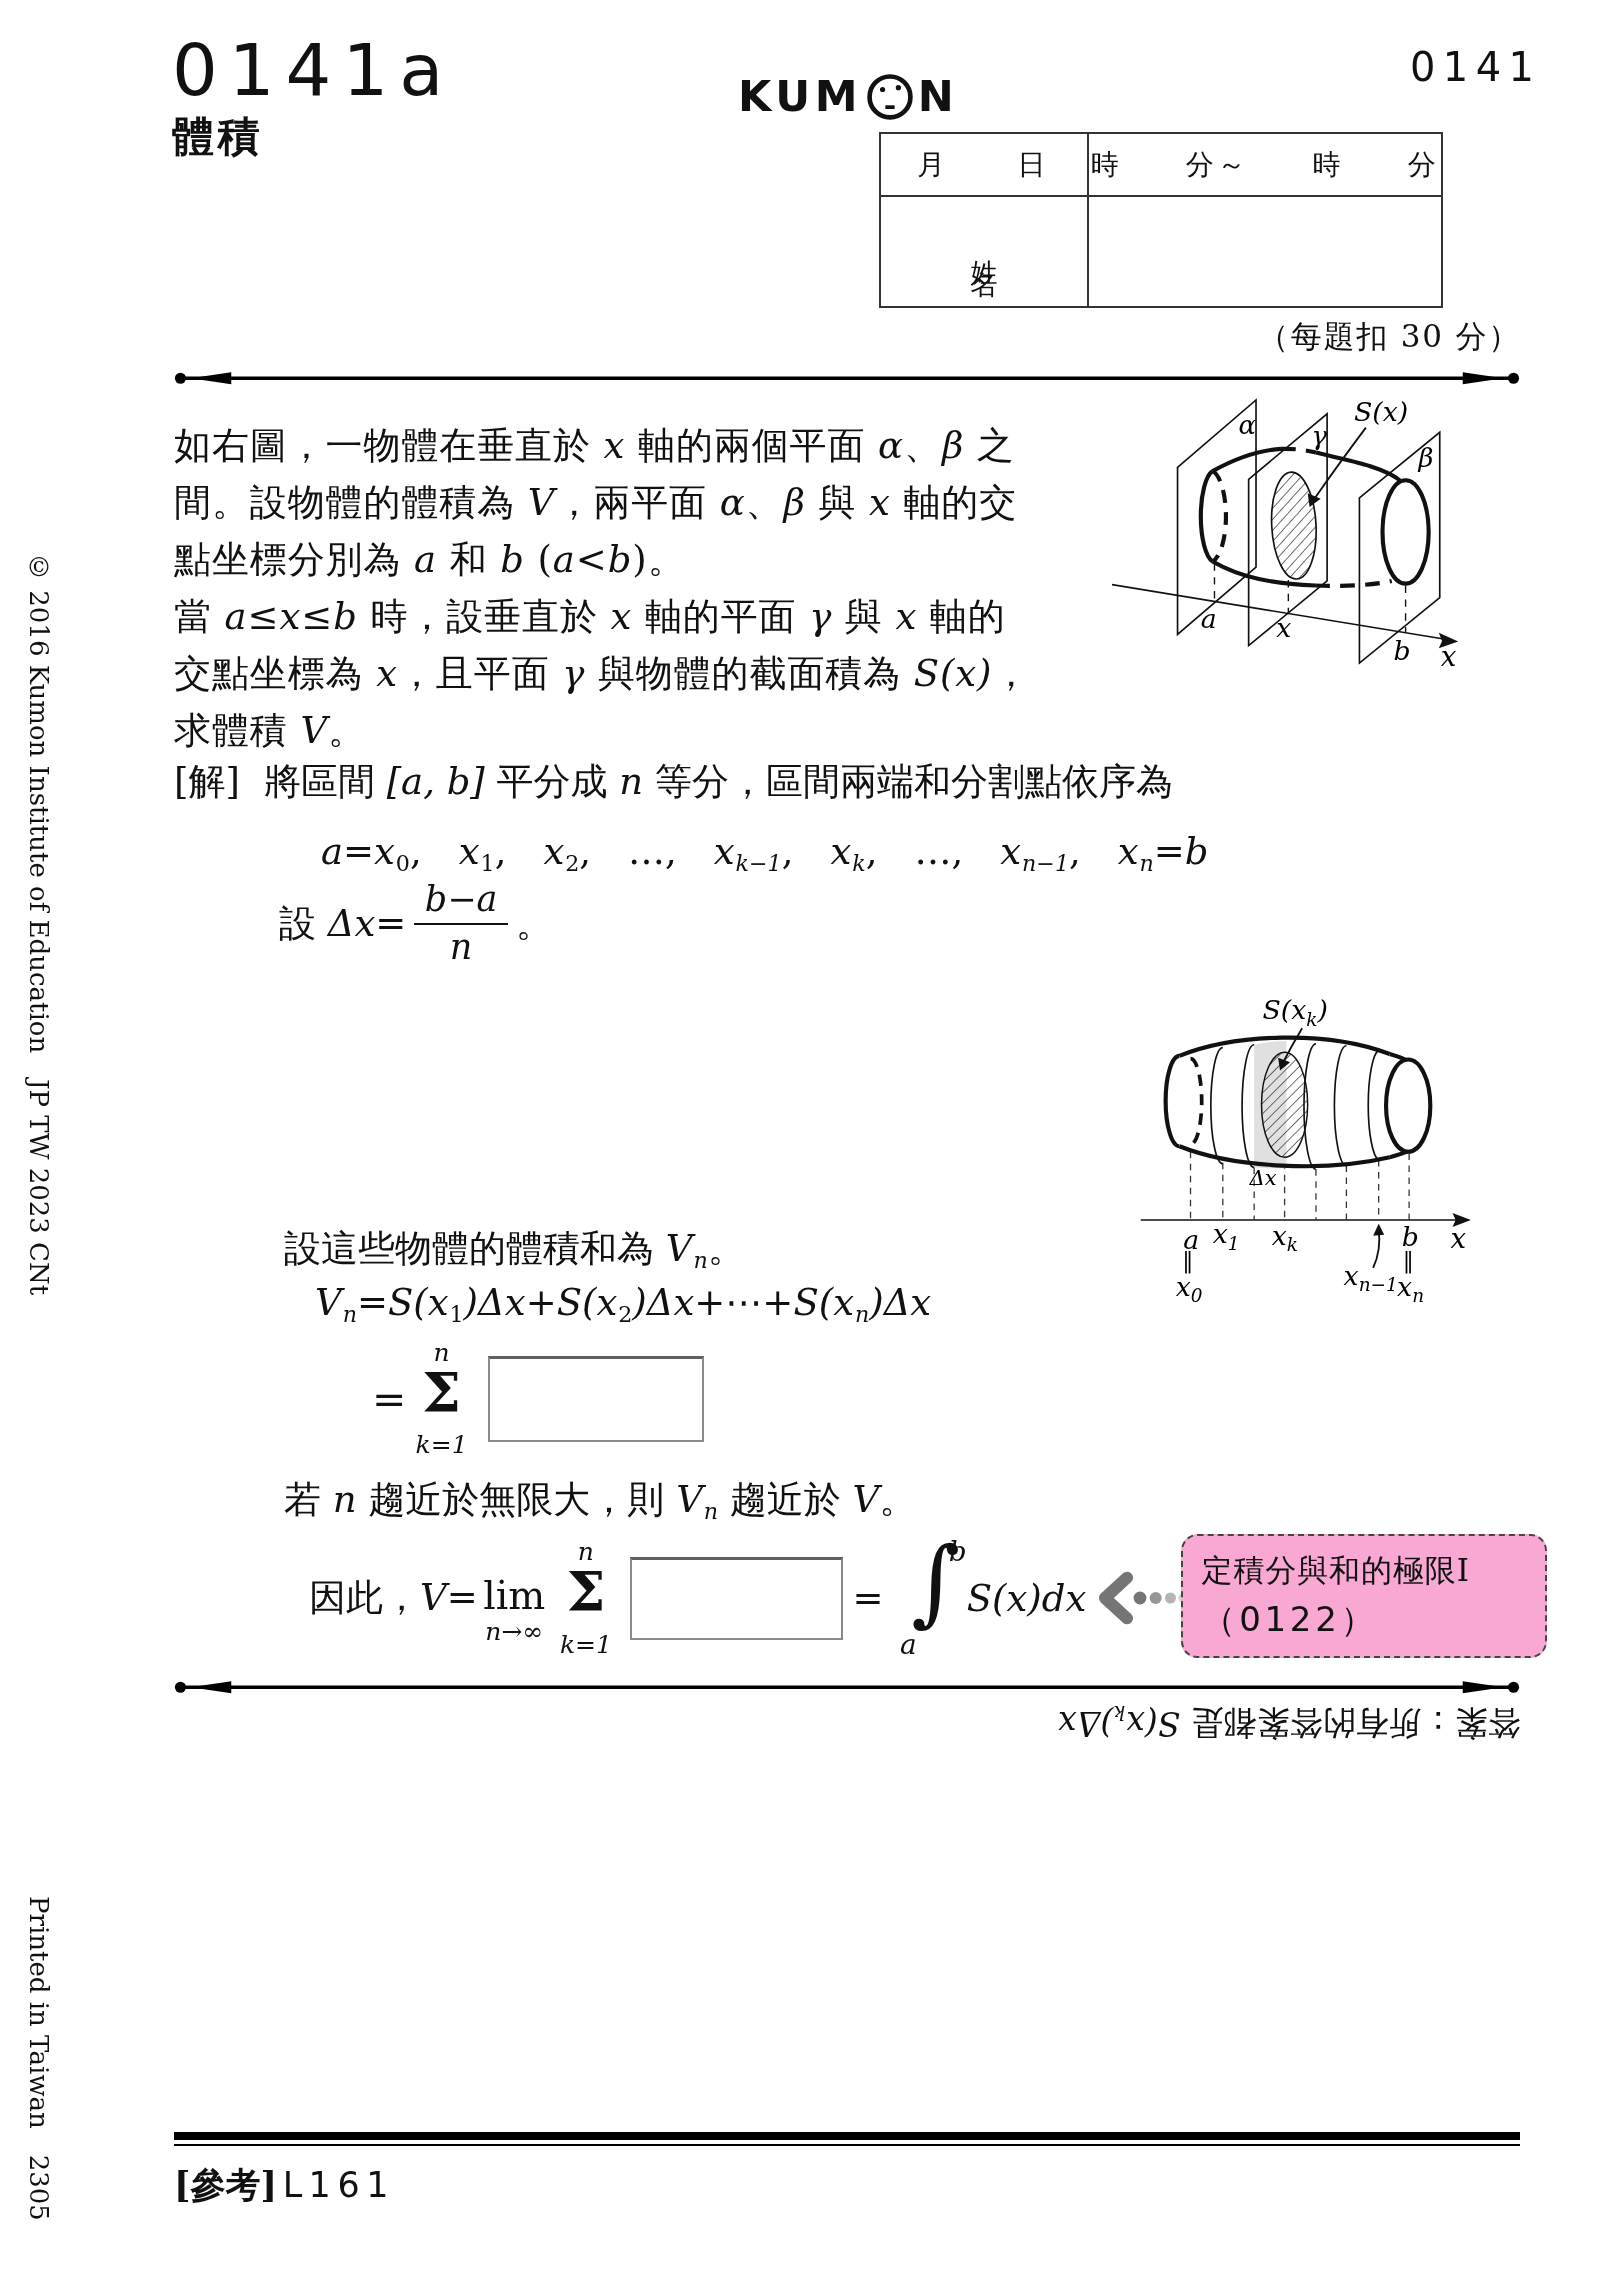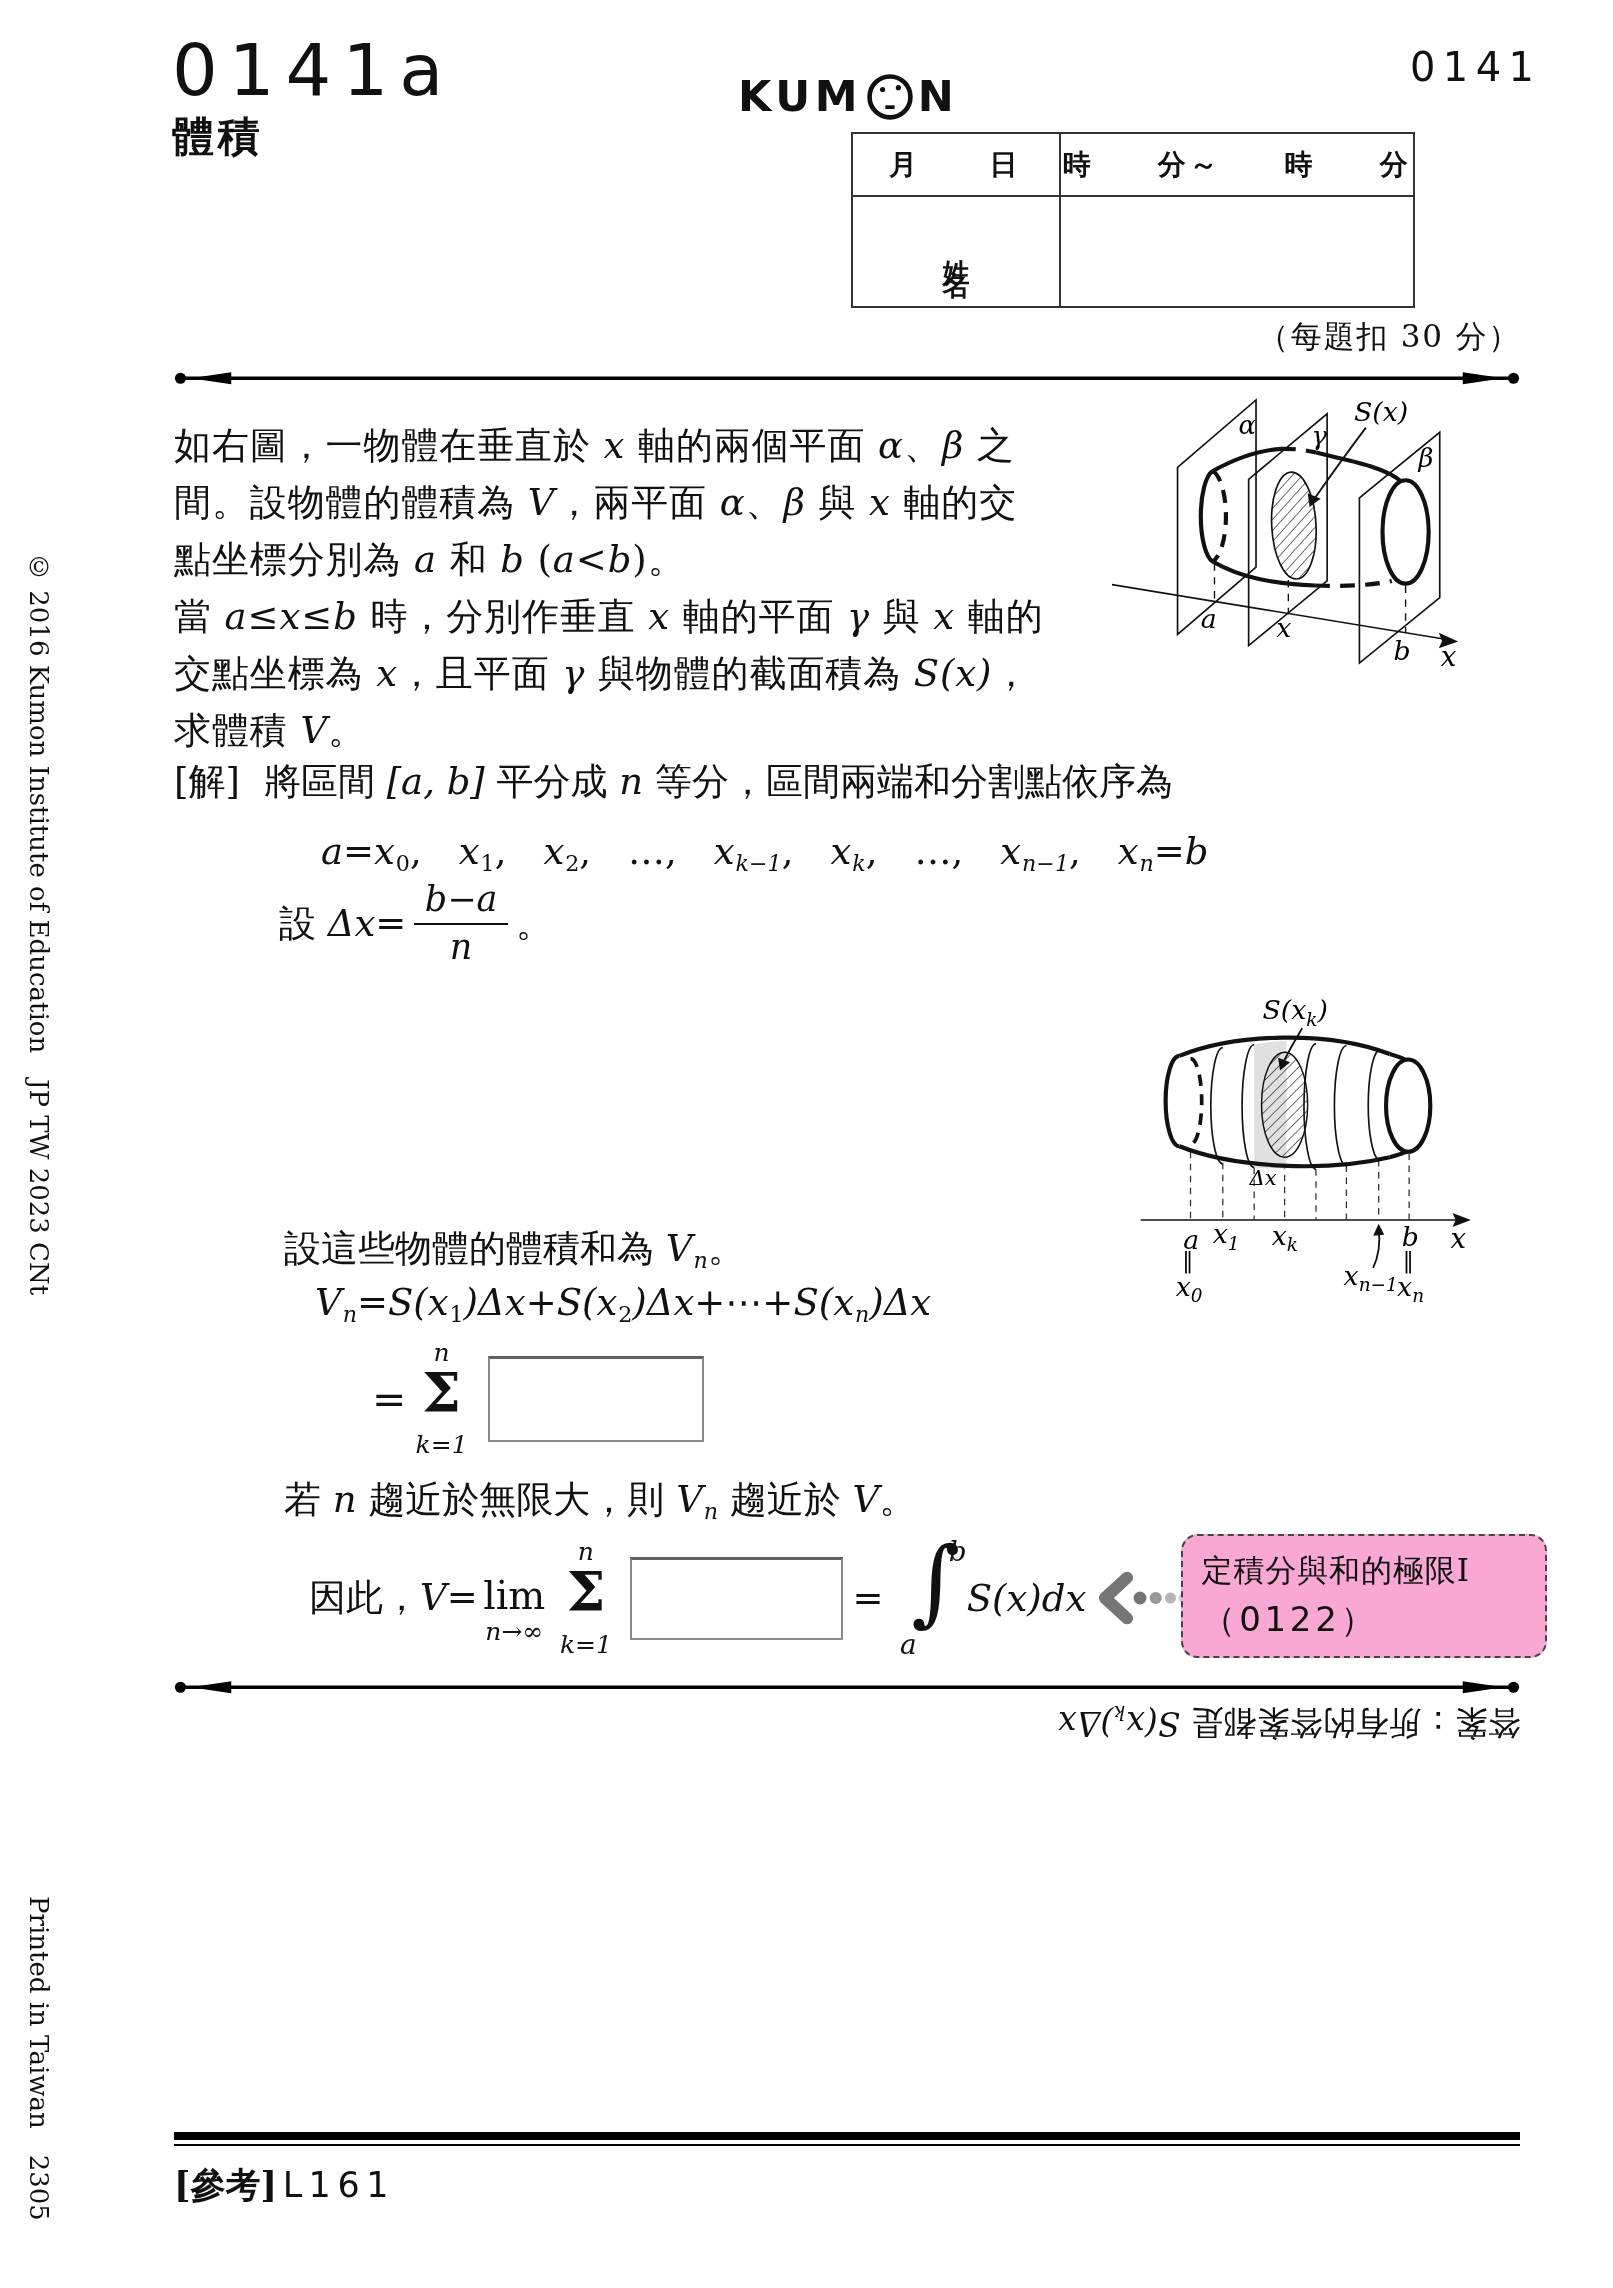--- a/index.html
+++ b/index.html
@@ -15,21 +15,21 @@
   .knum{font-family:"DejaVu Sans","Liberation Sans",sans-serif;}
   .code-left{left:172px;top:28px;font-size:72px;letter-spacing:11px;font-weight:400;}
   .code-right{left:1410px;top:44px;font-size:40px;letter-spacing:7.4px;}
   .page-title{left:172px;top:109px;font-size:42px;font-weight:600;letter-spacing:3.7px;}
   .brand{left:738px;top:70px;display:flex;align-items:center;
          font-family:"DejaVu Sans","Liberation Sans",sans-serif;
          font-size:43px;font-weight:700;letter-spacing:4.6px;}
   .brand svg{margin:0 1.8px;}
 
   
-  .info-table{left:851px;top:132px;width:564px;border-collapse:collapse;table-layout:fixed;font-weight:bold;}
+  .info-table{left:879px;top:132px;width:564px;border-collapse:collapse;table-layout:fixed;}
   .info-table td{border:2.3px solid #333;font-size:28px;padding:0;}
   .it-date{width:206px;height:61px;text-align:center;letter-spacing:5.5px;}
   .it-time{text-align:center;letter-spacing:3.7px;}
   .it-name{width:72px;height:109px;text-align:center;vertical-align:middle;}
   .it-name span{writing-mode:vertical-rl;letter-spacing:11px;font-size:27px;}
   .penalty{right:92px;top:316px;font-size:31px;letter-spacing:1.8px;}
 
   .problem{left:174px;top:417px;font-size:37px;line-height:57px;letter-spacing:0.9px;}
   .sol-line1{left:174px;top:757px;font-size:37px;}
   .sol-tag{margin-right:24px;}
@@ -118,21 +118,21 @@
     <circle cx="7" cy="10" r="6" fill="#000"></circle>
     <polygon points="18,10 62,3.5 62,16.5" fill="#000"></polygon>
     <circle cx="1451" cy="10" r="6" fill="#000"></circle>
     <polygon points="1440,10 1396,3.5 1396,16.5" fill="#000"></polygon>
   </svg>
 
   <div class="abs problem">
     <div class="nw"><span>如右圖，一物體在垂直於 </span><span class="m">x</span><span> 軸的兩個平面 </span><span class="m">α</span><span>、</span><span class="m">β</span><span> 之</span></div>
     <div class="nw"><span>間。設物體的體積為 </span><span class="m">V</span><span>，兩平面 </span><span class="m">α</span><span>、</span><span class="m">β</span><span> 與 </span><span class="m">x</span><span> 軸的交</span></div>
     <div class="nw"><span>點坐標分別為 </span><span class="m">a</span><span> 和 </span><span class="m">b</span><span> (</span><span class="m">a</span><span>&lt;</span><span class="m">b</span><span>)。</span></div>
-    <div class="nw"><span>當 </span><span class="m">a</span><span>≤</span><span class="m">x</span><span>≤</span><span class="m">b</span><span> 時，分別作垂直 </span><span class="m">x</span><span> 軸的平面 </span><span class="m">γ</span><span> 與 </span><span class="m">x</span><span> 軸的</span></div>
+    <div class="nw"><span>當 </span><span class="m">a</span><span>≤</span><span class="m">x</span><span>≤</span><span class="m">b</span><span> 時，設垂直於 </span><span class="m">x</span><span> 軸的平面 </span><span class="m">γ</span><span> 與 </span><span class="m">x</span><span> 軸的</span></div>
     <div class="nw"><span>交點坐標為 </span><span class="m">x</span><span>，且平面 </span><span class="m">γ</span><span> 與物體的截面積為 </span><span class="m">S(x)</span><span>，</span></div>
     <div class="nw"><span>求體積 </span><span class="m">V</span><span>。</span></div>
   </div>
 
   <svg class="abs" style="left:1112px;top:386px;" width="457" height="340" viewBox="0 0 495 368">
     <defs>
       <pattern id="hatch1" patternUnits="userSpaceOnUse" width="8" height="8" patternTransform="rotate(45)">
         <line x1="0" y1="0" x2="0" y2="8" stroke="#222" stroke-width="1.4"></line>
       </pattern>
     </defs>

